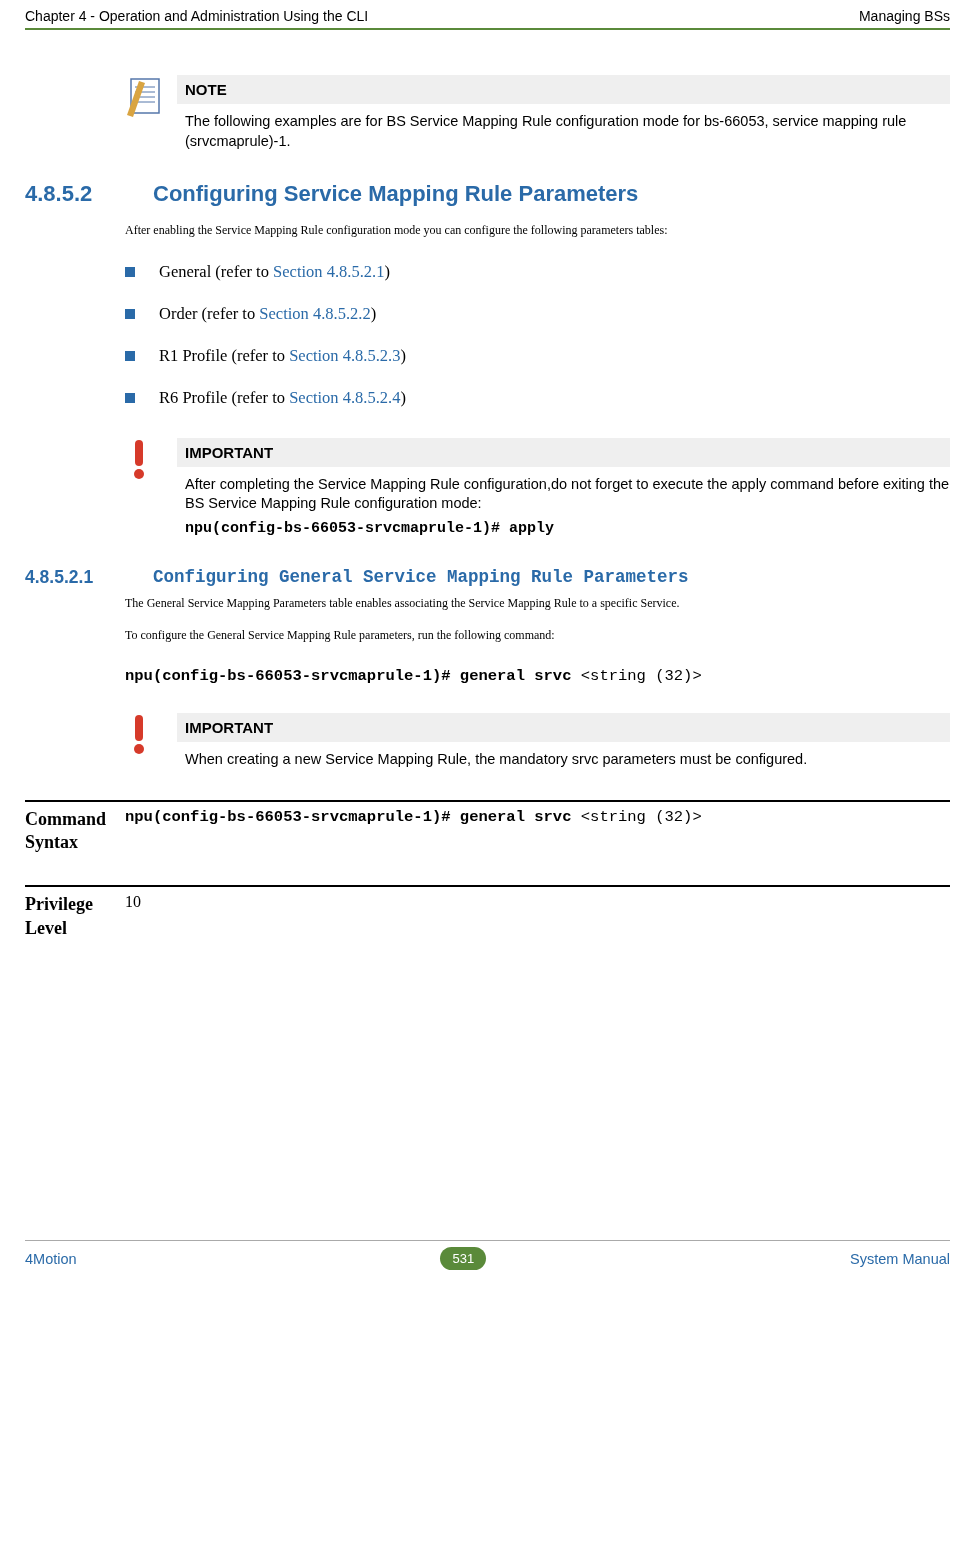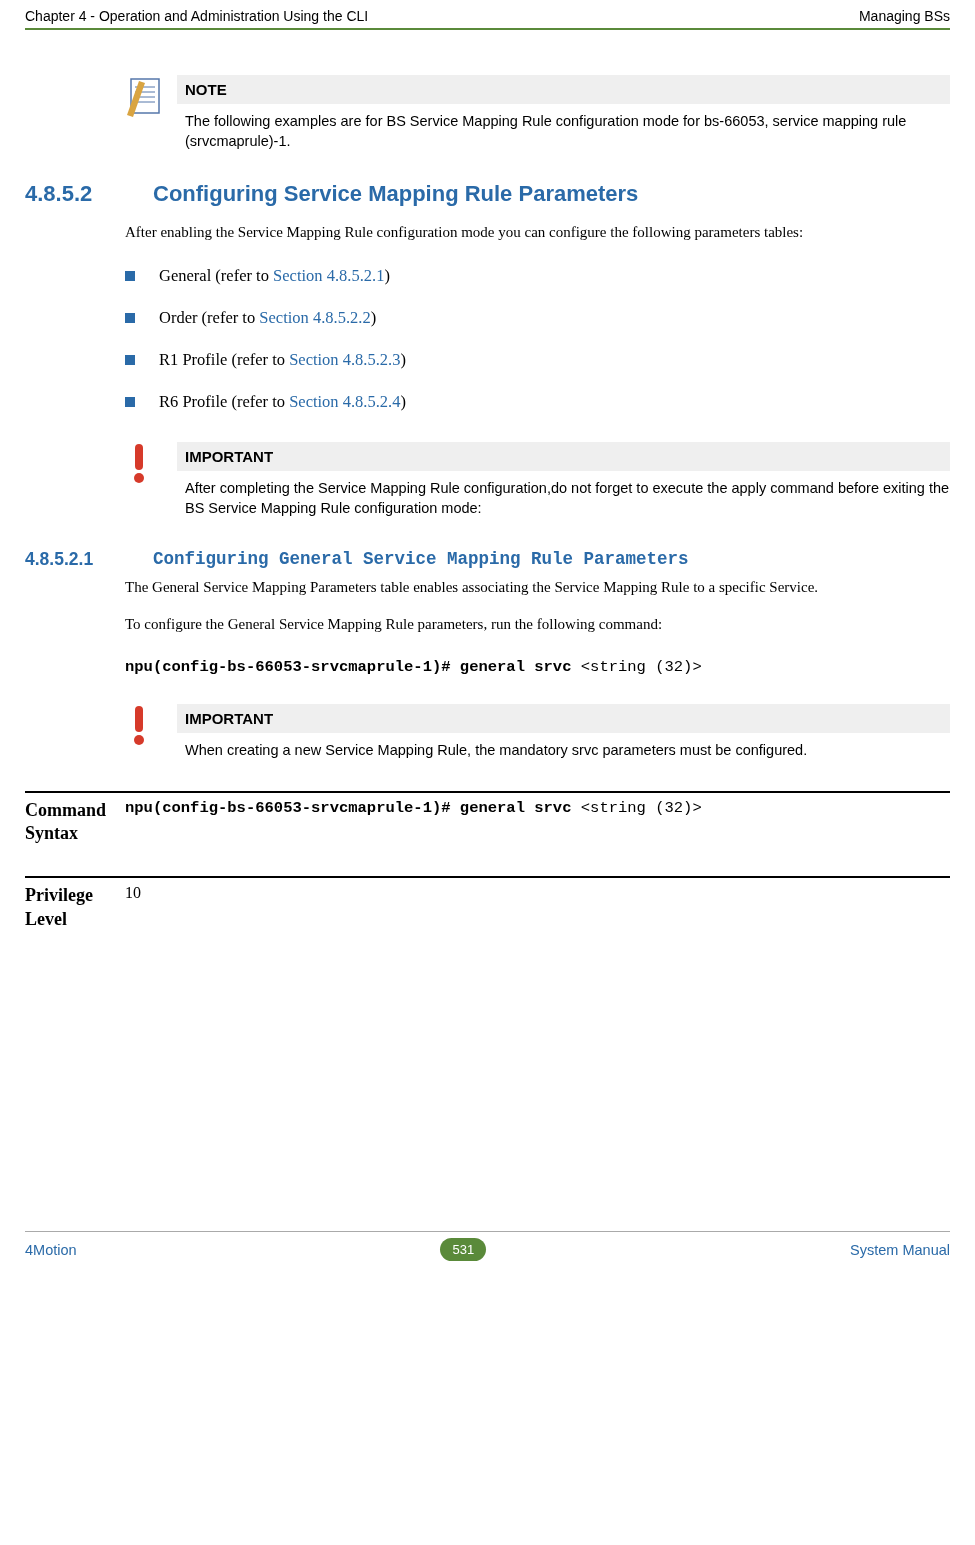--- a/index.html
+++ b/index.html
@@ -87,21 +87,21 @@
     color: #2a6aa8;
   }
   .h3-title {
     font-family: Liberation Mono, monospace;
     font-weight: bold;
     font-size: 17.5px;
     color: #2a6aa8;
   }
   .para {
     font-family: Georgia, 'Times New Roman', serif;
-    font-size: 15px;
+    font-size: 12px;
     line-height: 1.55;
     margin: 0 0 22px 0;
   }
   .bullet-list {
     margin: 0 0 30px 0;
   }
   .bullet-item {
     display: flex;
     align-items: flex-start;
     margin-bottom: 22px;
@@ -237,20 +237,21 @@
     <div class="note-block">
       <div class="note-icon">
         <svg width="30" height="44" viewBox="0 0 30 44">
           <rect x="10" y="2" width="8" height="26" rx="4" fill="#d63a2a"></rect>
           <circle cx="14" cy="36" r="5" fill="#d63a2a"></circle>
         </svg>
       </div>
       <div class="note-body">
         <div class="note-title-band">IMPORTANT</div>
         <div class="note-text">After completing the Service Mapping Rule configuration,do not forget to execute the apply command before exiting the BS Service Mapping Rule configuration mode:</div>
+        <div class="note-cmd">npu(config-bs-66053-srvcmaprule-1)# apply</div>
       </div>
     </div>
 
   </div>
 
   <div class="h3-row">
     <div class="h3-num">4.8.5.2.1</div>
     <div class="h3-title">Configuring General Service Mapping Rule Parameters</div>
   </div>
 

